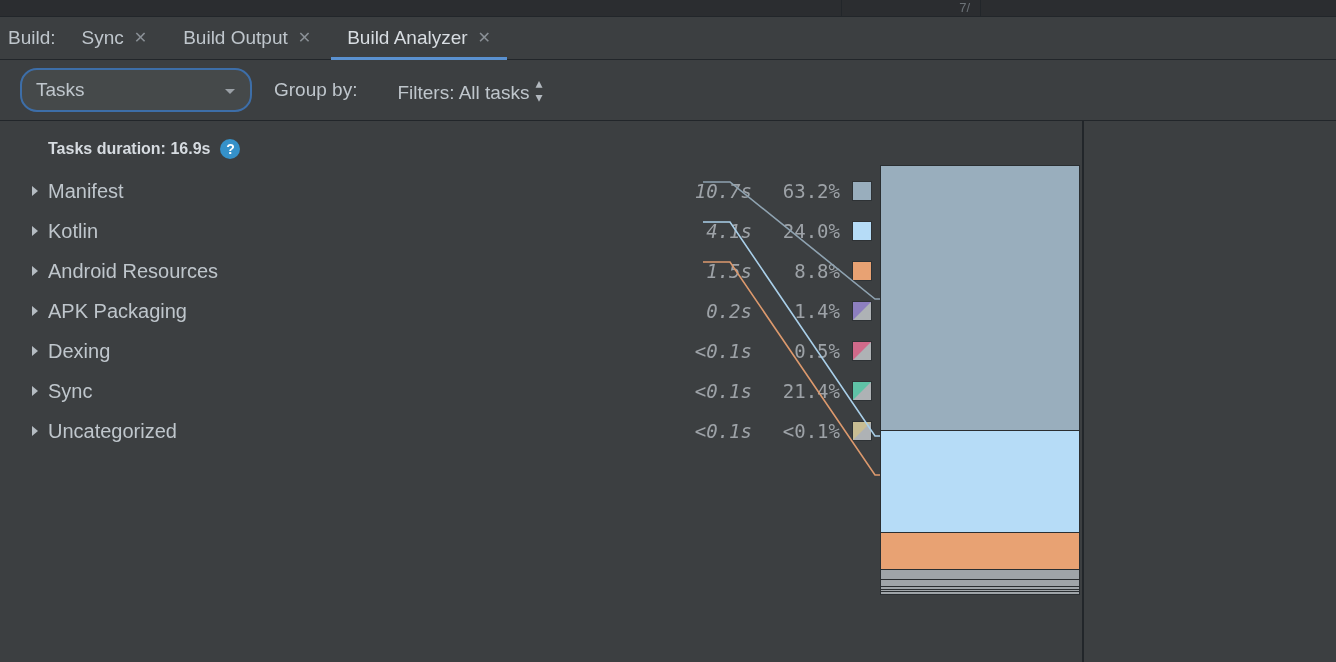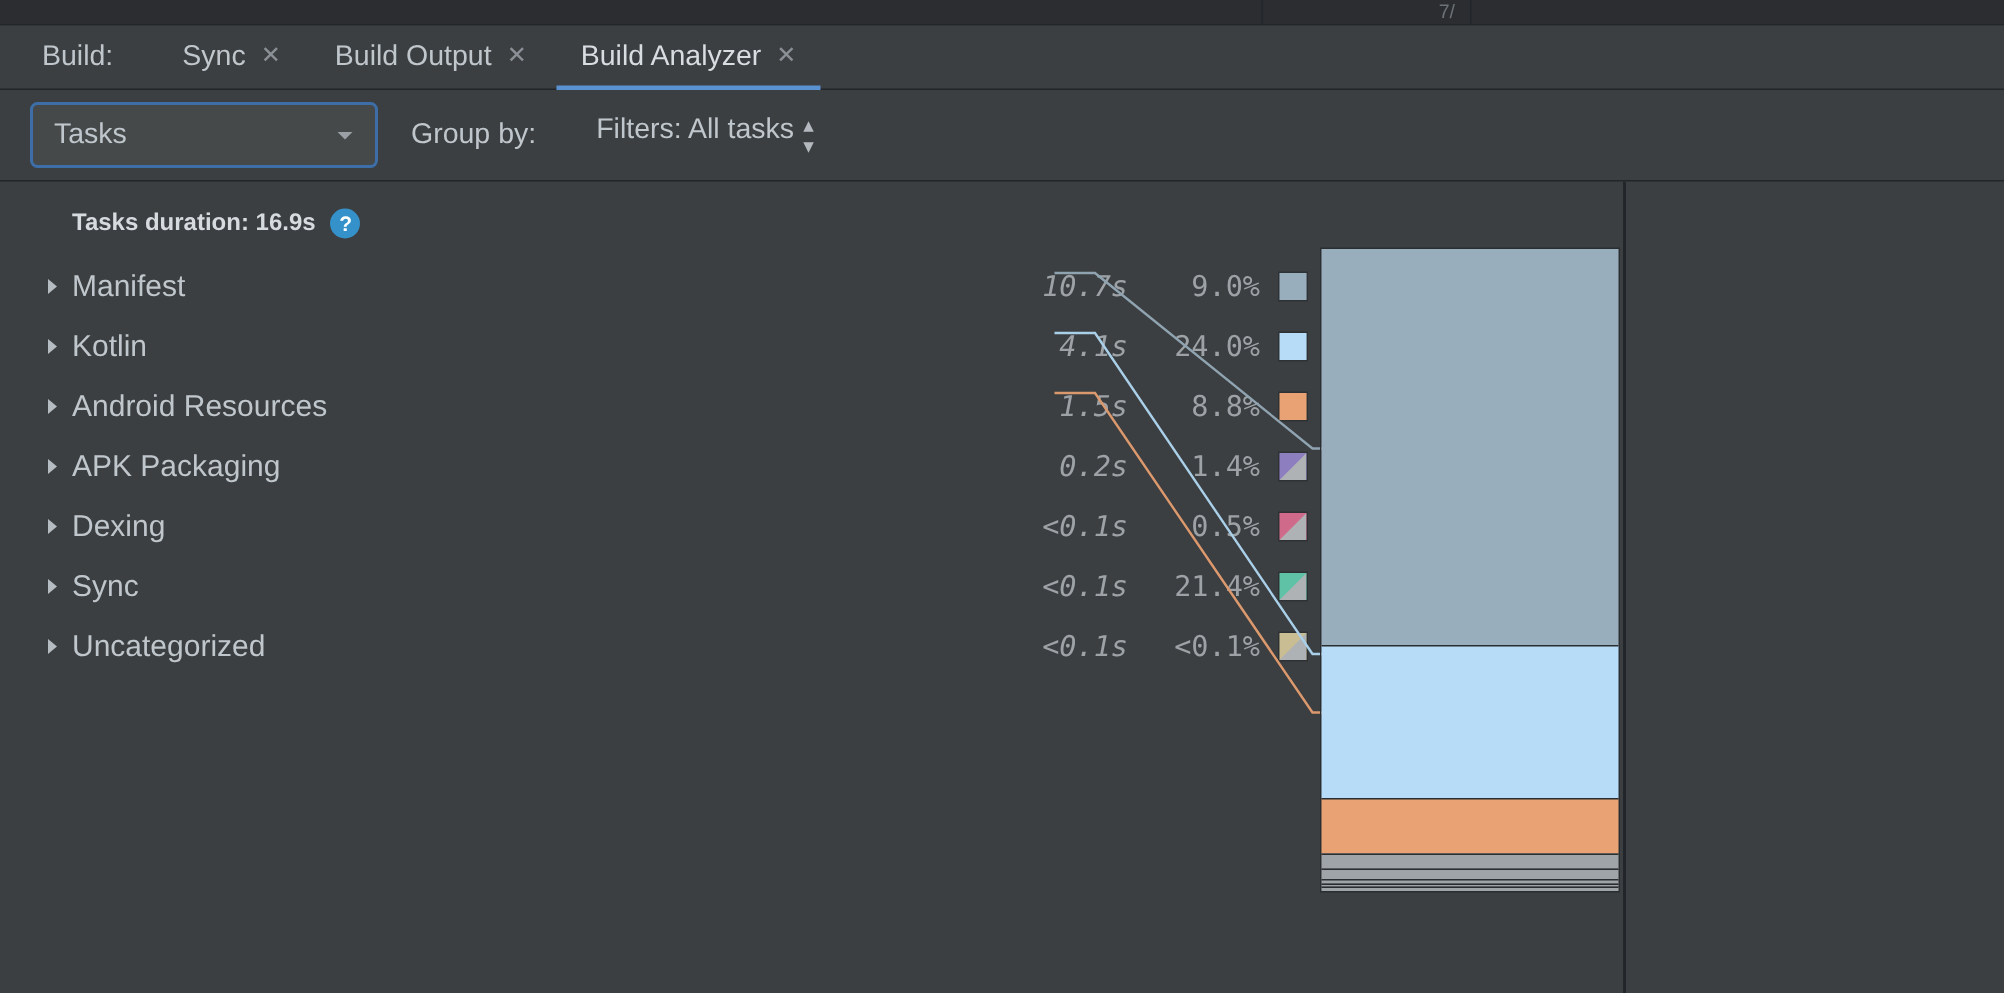--- a/index.html
+++ b/index.html
@@ -15,33 +15,33 @@
     --panel-border:#22262a;
   }
   html,body{margin:0;padding:0;width:1336px;height:662px;background:var(--bg);font-family:"Segoe UI",Arial,sans-serif;color:var(--text);}
   .top-strip{height:16px;width:100%;background:var(--bg-dark);border-bottom:1px solid var(--panel-border);display:flex;}
   .top-strip .ts-left{width:841px;height:100%;}
   .top-strip .ts-mid{width:140px;height:100%;border-left:1px solid var(--panel-border);border-right:1px solid var(--panel-border);display:flex;align-items:flex-start;justify-content:flex-end;padding-right:10px;box-sizing:border-box;color:#6c7277;font-size:13px;}
   .top-strip .ts-right{flex:1;height:100%;}
 
   
   .tabs-row{height:42px;display:flex;align-items:center;background:var(--bg);border-bottom:1px solid var(--panel-border);font-size:19px;}
-  .tabs-row .build-label{padding:0 28px;color:var(--text);}
+  .tabs-row .build-label{padding:0 8px;color:var(--text);}
   .tab{display:flex;align-items:center;gap:10px;height:100%;padding:0 12px;margin:0 6px;color:var(--text);cursor:pointer;position:relative;}
   .tab.active{color:var(--text-title);}
   .tab.active::after{content:"";position:absolute;left:-4px;right:-4px;bottom:-1px;height:3px;background:#5a91d0;}
   .close-x{color:#8a9096;font-size:16px;line-height:1;}
 
   
   .toolbar{height:60px;display:flex;align-items:center;gap:22px;padding:0 20px;border-bottom:1px solid var(--panel-border);background:var(--bg);font-size:19px;}
-  .combo{display:flex;align-items:center;justify-content:space-between;height:40px;border:1px solid var(--border);border-radius:5px;background:transparent;color:var(--text);padding:0 14px;cursor:pointer;gap:14px;}
+  .combo{display:flex;align-items:center;justify-content:space-between;height:40px;border:1px solid var(--border);border-radius:17px;background:transparent;color:var(--text);padding:0 14px;cursor:pointer;gap:14px;}
   .combo.selected{border:2px solid #3d6ea8;background:#45494a;}
   .combo .chev{color:#9aa0a6;}
   .label{color:var(--text);}
-  .filters{color:var(--text);display:flex;align-items:flex-start;gap:6px;cursor:pointer;margin-left:18px;}
+  .filters{color:var(--text);display:flex;align-items:flex-end;gap:6px;cursor:pointer;margin-left:18px;}
   .filters .sort-glyph{font-size:14px;line-height:14px;letter-spacing:-3px;color:#b3b9bf;}
 
   
   .main{display:flex;height:calc(100% - 16px - 42px - 60px);}
   .left-pane{width:1084px;border-right:2px solid var(--panel-border);position:relative;padding:18px 0 0 22px;box-sizing:border-box;}
   .right-pane{flex:1;}
 
   .title-row{display:flex;align-items:center;gap:10px;margin:0 0 12px 26px;}
   .title-text{font-size:16px;font-weight:700;color:#d6dbe0;}
   .help-icon{width:20px;height:20px;border-radius:50%;background:#3591c9;color:#fff;display:flex;align-items:center;justify-content:center;font-size:14px;font-weight:700;}
@@ -123,21 +123,21 @@
 
     <div id="task-list">
         <div class="task-row">
           <span class="caret">
             <svg width="10" height="14" viewBox="0 0 10 14">
               <path d="M2 2 L8 7 L2 12" fill="#b5bcc2"></path>
             </svg>
           </span>
           <span class="task-name">Manifest</span>
           <span class="tcol dur">10.7s</span>
-          <span class="tcol pct">9.0%</span>
+          <span class="tcol pct">63.2%</span>
           <span class="swatch-col" style="--c1:#99aebd;--c2:#99aebd">
             <span class="swatch-split"></span>
           </span>
           <span class="spacer"></span>
         </div>
         <div class="task-row">
           <span class="caret">
             <svg width="10" height="14" viewBox="0 0 10 14">
               <path d="M2 2 L8 7 L2 12" fill="#b5bcc2"></path>
             </svg>

